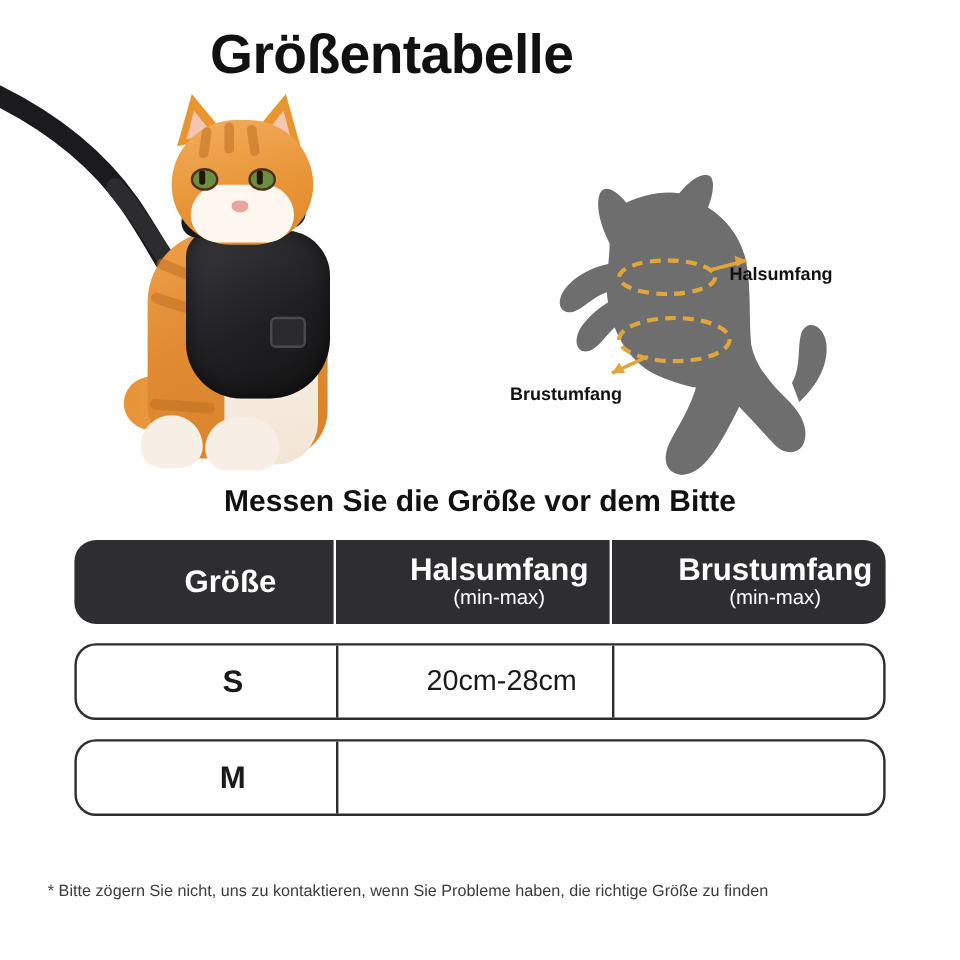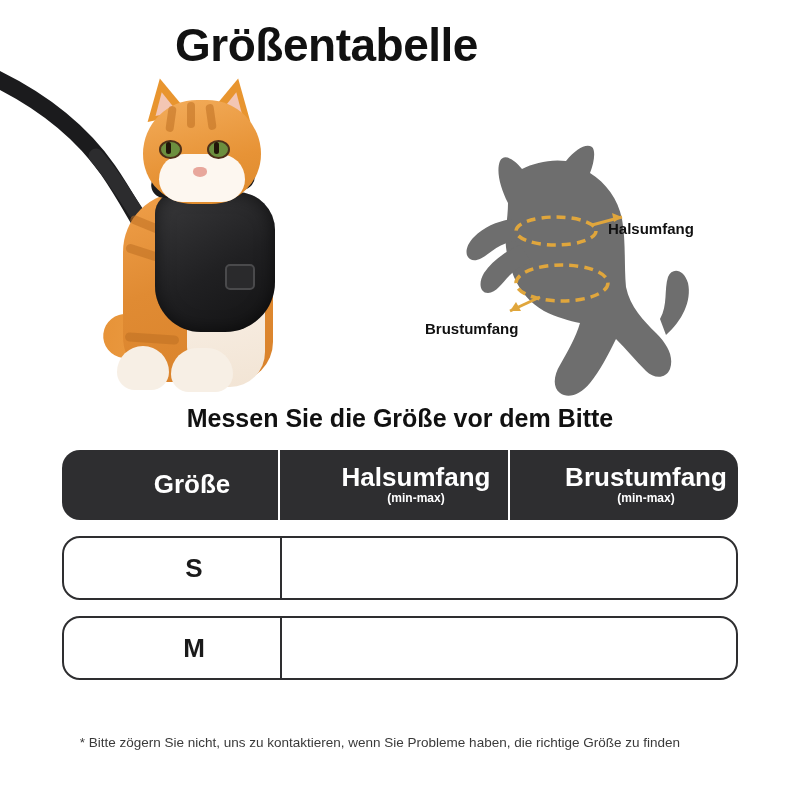--- a/index.html
+++ b/index.html
@@ -298,39 +298,39 @@
   .row.body .c2 {
     border-right: 2px solid #2e2e30;
   }
 
   .head-main {
     font-size: 26px;
     font-weight: bold;
     line-height: 1.05;
   }
   .head-sub {
-    font-size: 12px;
-    font-weight: bold;
+    font-size: 17px;
+    font-weight: normal;
     line-height: 1.2;
   }
   .size-cell {
     font-size: 26px;
     font-weight: bold;
   }
   .val-cell {
     font-size: 24px;
   }
 
   
   .footnote {
     position: absolute;
     top: 735px;
     left: 0;
     width: 680px;
-    text-align: right;
+    text-align: center;
     font-size: 13.5px;
     color: #3a3a3a;
   }
 </style>
 </head>
 <body>
 
 <div id="page">
 
   <div class="title">Größentabelle</div>
@@ -420,20 +420,21 @@
         <div class="head-sub">(min-max)</div>
       </div>
       <div class="cell c3">
         <div class="head-main">Brustumfang</div>
         <div class="head-sub">(min-max)</div>
       </div>
     </div>
 
     <div class="row body">
       <div class="cell c1 size-cell">S</div>
+      <div class="cell c2 val-cell">20cm-28cm</div>
     </div>
 
     <div class="row body">
       <div class="cell c1 size-cell">M</div>
     </div>
   </div>
 
   <div class="footnote">* Bitte zögern Sie nicht, uns zu kontaktieren, wenn Sie Probleme haben, die richtige Größe zu finden</div>
 
 </div>

